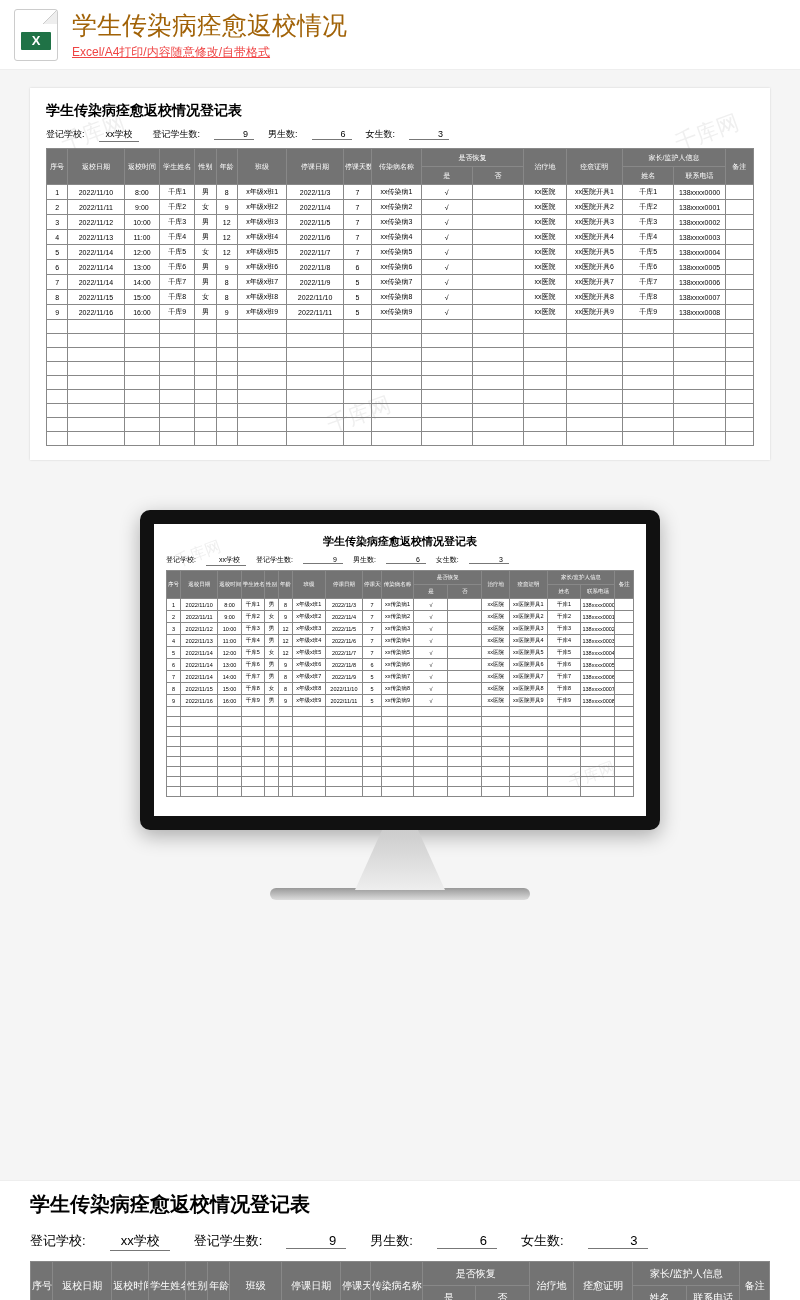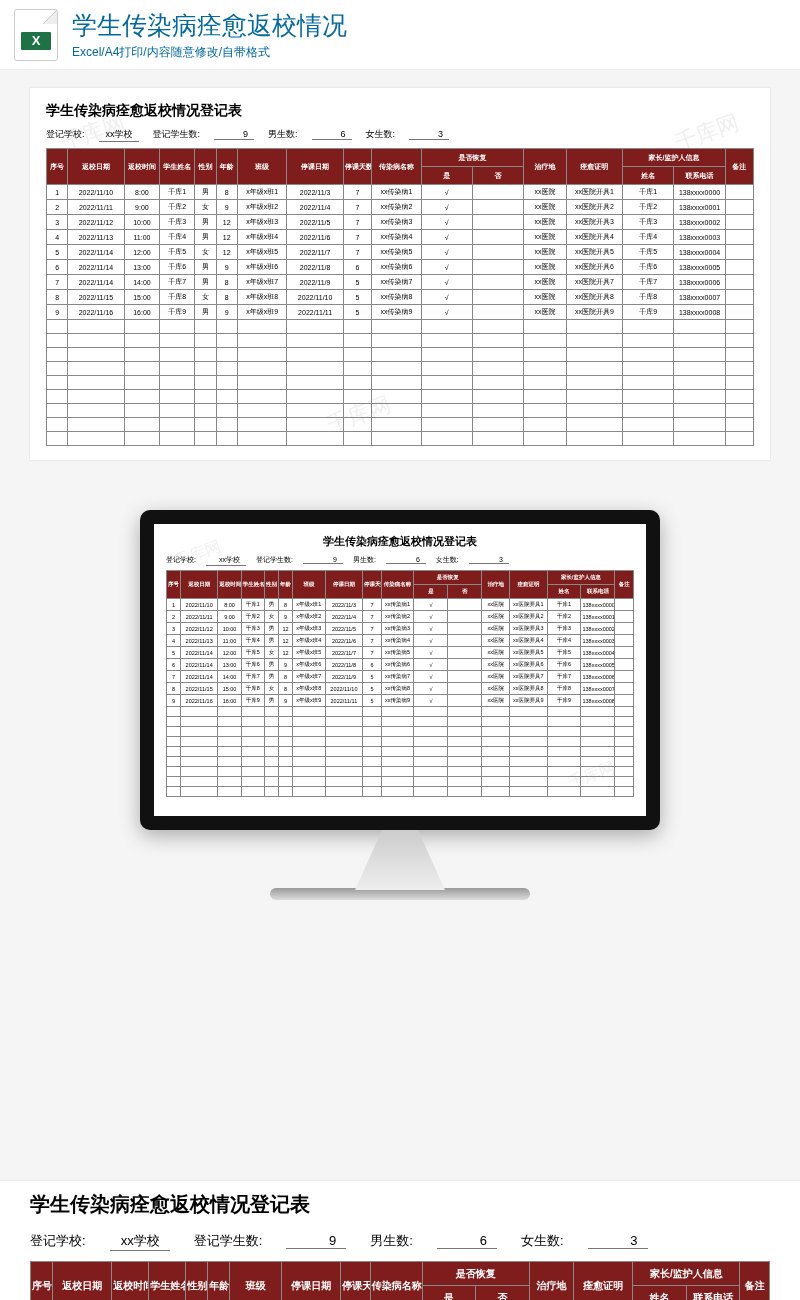--- a/index.html
+++ b/index.html
@@ -39,29 +39,30 @@
     position: absolute; bottom: 10px; left: 6px; right: 6px; height: 18px;
     background: #1f7246;
     color: #fff; text-align: center;
     font-size: 13px; font-weight: bold; line-height: 18px;
     border-radius: 1px;
     font-family: Arial, sans-serif;
   }
   .title-block { flex: 1; overflow: hidden; }
   .main-title {
     font-size: 25px;
-    color: #0369a1;
+    color: #a16207;
     white-space: nowrap;
     font-weight: 500;
   }
   .sub-title {
     margin-top: 2px;
     font-size: 12px;
-    color: #0369a1;
+    color: #ef4444;
     white-space: nowrap;
+    text-decoration: underline;
   }
   
   .preview-area {
     padding: 18px 30px 10px;
   }
   .sheet {
     background: #fff;
     width: 100%;
     padding: 14px 16px;
     box-shadow: 0 0 2px rgba(0,0,0,0.15);
@@ -89,23 +90,23 @@
     table-layout: fixed;
   }
   table.reg th, table.reg td {
     border: 1px solid #888;
     padding: 2px 1px;
     text-align: center;
     white-space: nowrap;
     overflow: hidden;
   }
   table.reg th {
-    background: #7f1d1d;
+    background: #737373;
     color: #fff;
-    font-weight: 700;
+    font-weight: 400;
     height: 18px;
   }
   table.reg td { height: 14px; }
   table.reg .empty td { height: 14px; }
   
   .c-idx{width:3%} .c-date{width:8%} .c-time{width:5%} .c-name{width:5%}
   .c-sex{width:3%} .c-age{width:3%} .c-class{width:7%} .c-stop{width:8%}
   .c-days{width:4%} .c-dis{width:7%} .c-yes{width:3%} .c-no{width:3%}
   .c-hosp{width:6%} .c-cert{width:8%} .c-gname{width:5%} .c-phone{width:9%} .c-note{width:4%}
   

